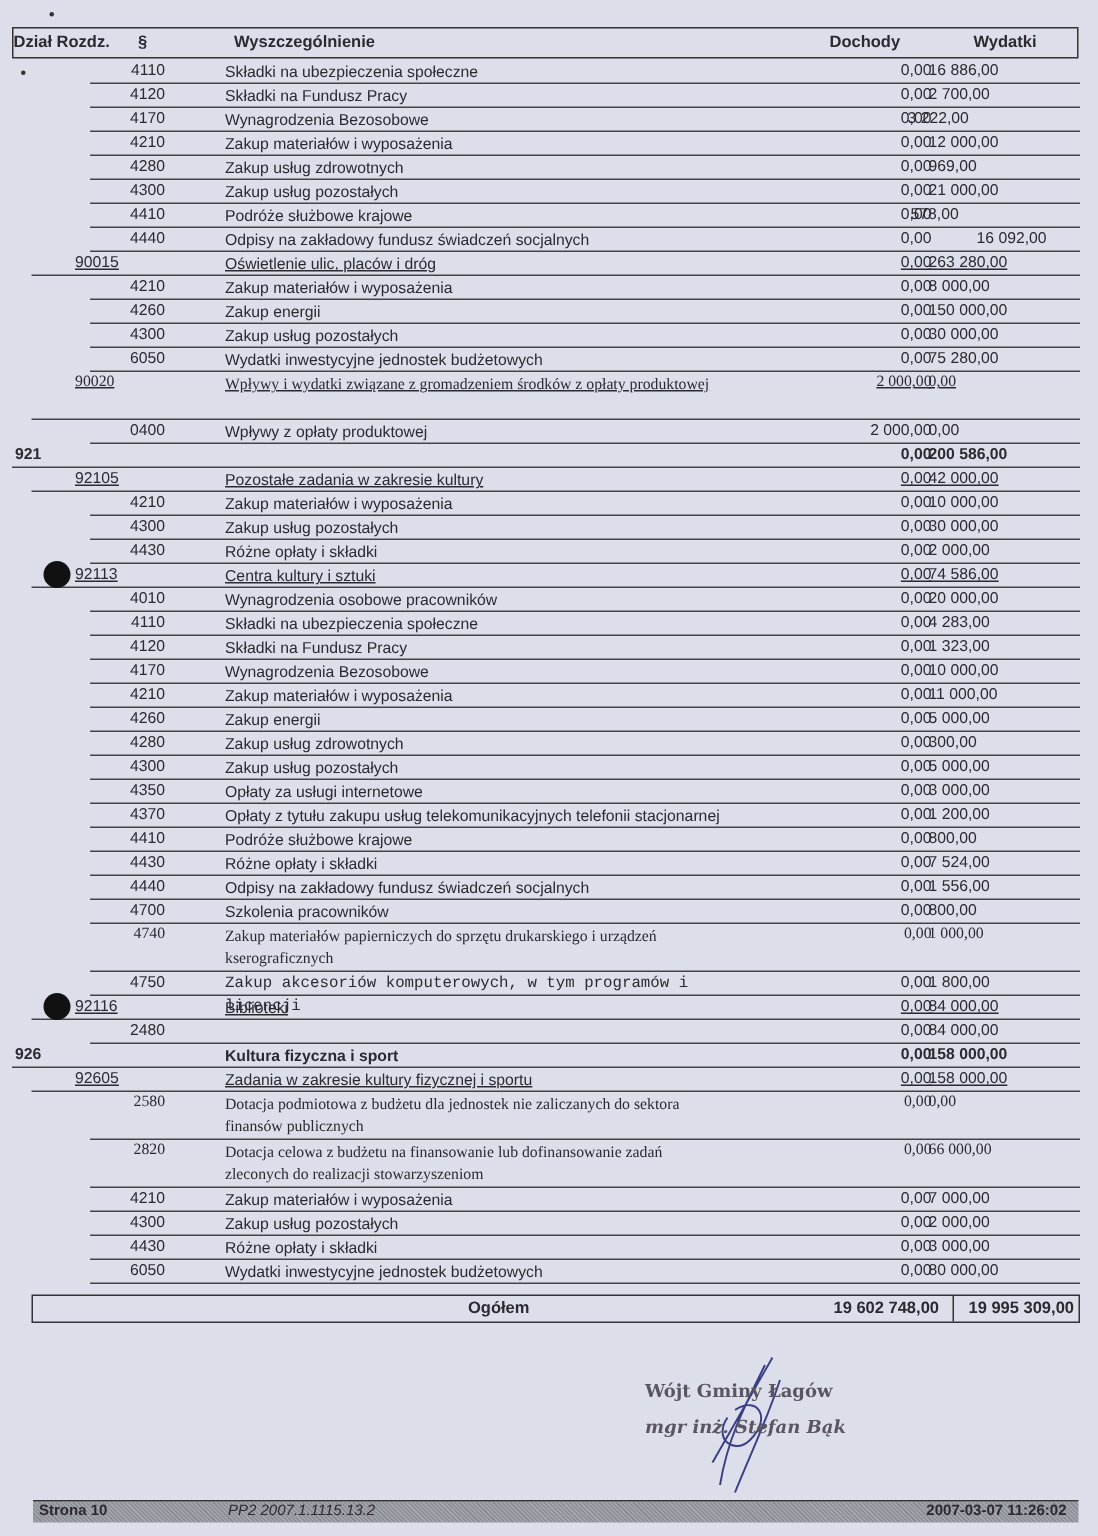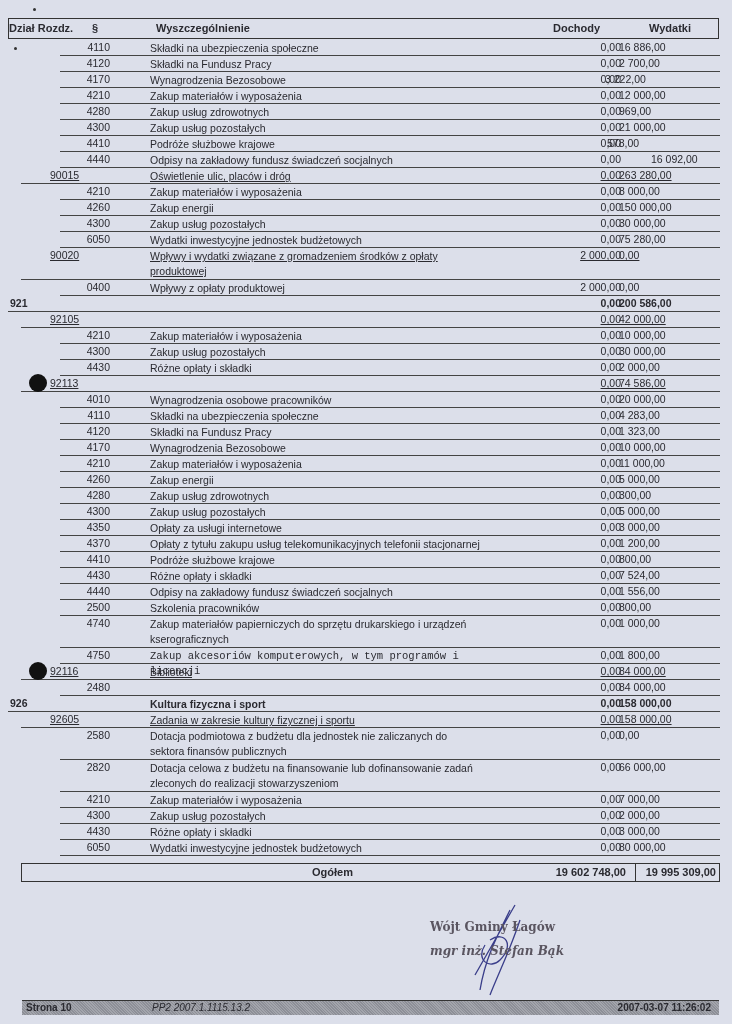--- a/index.html
+++ b/index.html
@@ -16,21 +16,21 @@
     border:1.5px solid #333; box-sizing:border-box;
     font-weight:bold; font-size:11px;
   }
   .header span { position:absolute; top:3px; }
   .rows { position:absolute; left:0; top:40px; width:732px; }
   .row {
     position:relative; height:16px; font-size:10.5px;
     border-bottom:1.5px solid #444; box-sizing:border-box;
     margin-left:60px; width:660px;
   }
-  .row.tall { height:32px; }
+  .row.tall { height:32px;font-family:Liberation Serif, serif; }
   .row.dzial { margin-left:8px; width:712px; font-weight:bold; }
   .row.rozdz { margin-left:21px; width:699px; }
   .row span { position:absolute; top:1px; white-space:nowrap; }
   .c-rozdz { left:10px; text-decoration:underline;margin-left:19px; }
   .c-dzial { left:2px; }
   .c-par { text-align:right; width:40px; }
   .c-name { white-space:normal !important; width:330px; line-height:15px; }
   .c-doch { text-align:right; width:80px; }
   .c-wyd { text-align:left; width:116px; }
   .u { text-decoration:underline; }
@@ -160,20 +160,21 @@
         <span class="c-doch" style="left: 481px;">2 000,00</span>
         <span class="c-wyd" style="left: 559px;">0,00</span>
       </div>
       <div class="row dzial">
         <span class="c-dzial" style="left: 2px;">921</span>
         <span class="c-doch" style="left: 533px;">0,00</span>
         <span class="c-wyd" style="left: 611px;">200 586,00</span>
       </div>
       <div class="row rozdz">
         <span class="c-rozdz" style="left: 10px;">92105</span>
+        <span class="c-name u" style="left: 129px;">Pozostałe zadania w zakresie kultury</span>
         <span class="c-doch u" style="left: 520px;">0,00</span>
         <span class="c-wyd u" style="left: 598px;">42 000,00</span>
       </div>
       <div class="row">
         <span class="c-par" style="left: 10px;">4210</span>
         <span class="c-name" style="left: 90px;">Zakup materiałów i wyposażenia</span>
         <span class="c-doch" style="left: 481px;">0,00</span>
         <span class="c-wyd" style="left: 559px;">10 000,00</span>
       </div>
       <div class="row">
@@ -183,20 +184,21 @@
         <span class="c-wyd" style="left: 559px;">30 000,00</span>
       </div>
       <div class="row">
         <span class="c-par" style="left: 10px;">4430</span>
         <span class="c-name" style="left: 90px;">Różne opłaty i składki</span>
         <span class="c-doch" style="left: 481px;">0,00</span>
         <span class="c-wyd" style="left: 559px;">2 000,00</span>
       </div>
       <div class="row rozdz">
         <span class="c-rozdz" style="left: 10px;">92113</span>
+        <span class="c-name u" style="left: 129px;">Centra kultury i sztuki</span>
         <span class="c-doch u" style="left: 520px;">0,00</span>
         <span class="c-wyd u" style="left: 598px;">74 586,00</span>
         <div class="punch" style="left: 8px; top: -2px;"></div>
       </div>
       <div class="row">
         <span class="c-par" style="left: 10px;">4010</span>
         <span class="c-name" style="left: 90px;">Wynagrodzenia osobowe pracowników</span>
         <span class="c-doch" style="left: 481px;">0,00</span>
         <span class="c-wyd" style="left: 559px;">20 000,00</span>
       </div>
@@ -266,21 +268,21 @@
         <span class="c-doch" style="left: 481px;">0,00</span>
         <span class="c-wyd" style="left: 559px;">7 524,00</span>
       </div>
       <div class="row">
         <span class="c-par" style="left: 10px;">4440</span>
         <span class="c-name" style="left: 90px;">Odpisy na zakładowy fundusz świadczeń socjalnych</span>
         <span class="c-doch" style="left: 481px;">0,00</span>
         <span class="c-wyd" style="left: 559px;">1 556,00</span>
       </div>
       <div class="row">
-        <span class="c-par" style="left: 10px;">2500</span>
+        <span class="c-par" style="left: 10px;">4700</span>
         <span class="c-name" style="left: 90px;">Szkolenia pracowników</span>
         <span class="c-doch" style="left: 481px;">0,00</span>
         <span class="c-wyd" style="left: 559px;">800,00</span>
       </div>
       <div class="row tall">
         <span class="c-par" style="left: 10px;">4740</span>
         <span class="c-name" style="left: 90px;">Zakup materiałów papierniczych do sprzętu drukarskiego i urządzeń kserograficznych</span>
         <span class="c-doch" style="left: 481px;">0,00</span>
         <span class="c-wyd" style="left: 559px;">1 000,00</span>
       </div>

